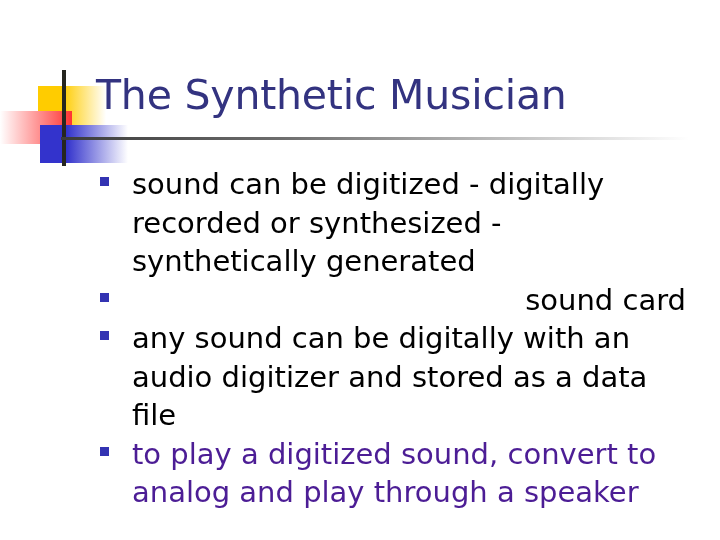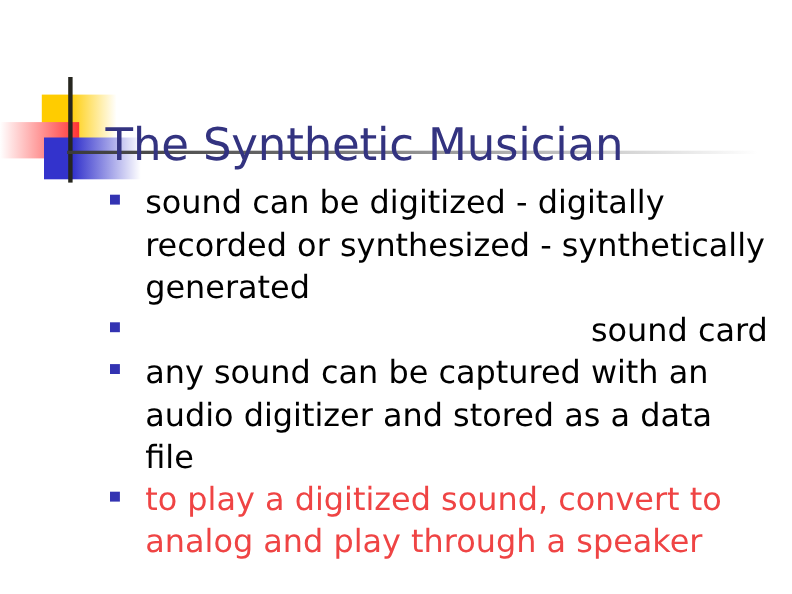--- a/index.html
+++ b/index.html
@@ -82,36 +82,35 @@
   
   .title {
     position: absolute;
     left: 96px;
     top: 72px;
     width: 600px;
     font-size: 41px;
     line-height: 46px;
     letter-spacing: -0.2px;
     white-space: nowrap;
-    margin-top: 36px;
   }
 
   
   .body {
     position: absolute;
     left: 98px;
     top: 165px;
     width: 600px;
   }
 
   .bullet-row {
     position: relative;
     display: block;
     padding-left: 34px;
-    margin: 0 0 0 0;
+    margin: 0 12px 0 0;
   }
 
   .bullet-marker {
     position: absolute;
     left: 2px;
     top: 12px;
     width: 9px;
     height: 9px;
   }
 
@@ -151,23 +150,23 @@
       <span class="bullet-text" style="color: rgb(0, 0, 0);">sound can be digitized - digitally recorded or synthesized - synthetically generated</span>
     </div>
 
     <div class="bullet-row">
       <span class="bullet-marker" style="background: rgb(51, 51, 178);"></span>
       <span class="bullet-text" style="color: rgb(0, 0, 0); text-align: right;">sound card</span>
     </div>
 
     <div class="bullet-row">
       <span class="bullet-marker" style="background: rgb(51, 51, 178);"></span>
-      <span class="bullet-text" style="color: rgb(0, 0, 0);">any sound can be captured with an audio digitizer and stored as a data file</span>
+      <span class="bullet-text" style="color: rgb(0, 0, 0);">any sound can be digitally with an audio digitizer and stored as a data file</span>
     </div>
 
     <div class="bullet-row">
       <span class="bullet-marker" style="background: rgb(51, 51, 178);"></span>
-      <span class="bullet-text" style="color: #ef4444;">to play a digitized sound, convert to analog and play through a speaker</span>
+      <span class="bullet-text" style="color: #4c1d95;">to play a digitized sound, convert to analog and play through a speaker</span>
     </div>
 
   </div>
 
 </div>
 
 </body></html>

